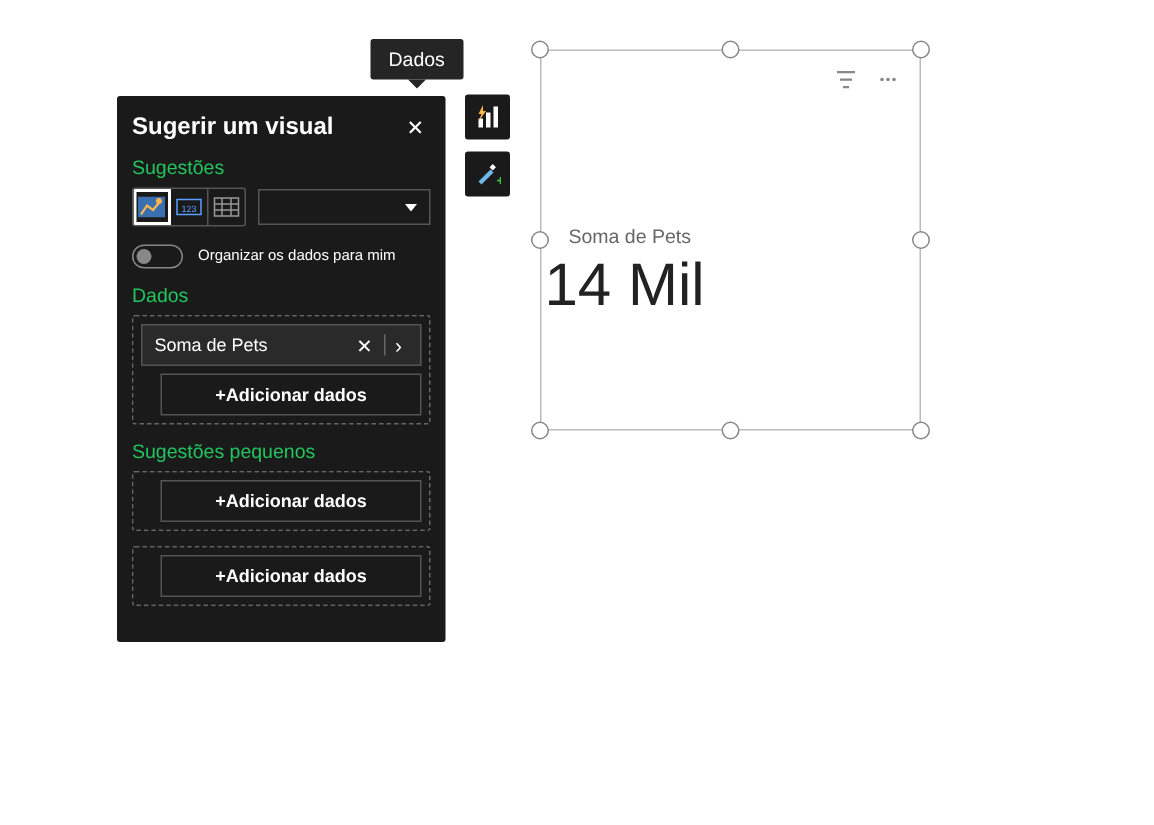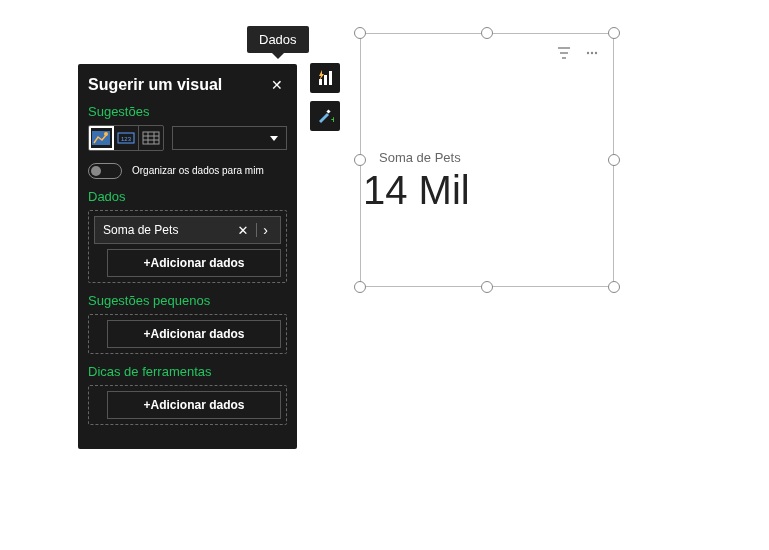--- a/index.html
+++ b/index.html
@@ -325,21 +325,20 @@
       <span class="arrow">›</span>
     </div>
     <div class="add-btn">+Adicionar dados</div>
   </div>
 
   <div class="section-label">Sugestões pequenos</div>
   <div class="field-container">
     <div class="add-btn">+Adicionar dados</div>
   </div>
 
-  <div class="section-label">Dicas de ferramentas</div>
   <div class="field-container">
     <div class="add-btn">+Adicionar dados</div>
   </div>
 </div>
 
 <div class="tool-btns">
   <div class="tool-btn">
     <svg width="18" height="18" viewBox="0 0 18 18">
       <rect x="3" y="10" width="3" height="6" fill="#fff"></rect>
       <rect x="8" y="6" width="3" height="10" fill="#fff"></rect>

